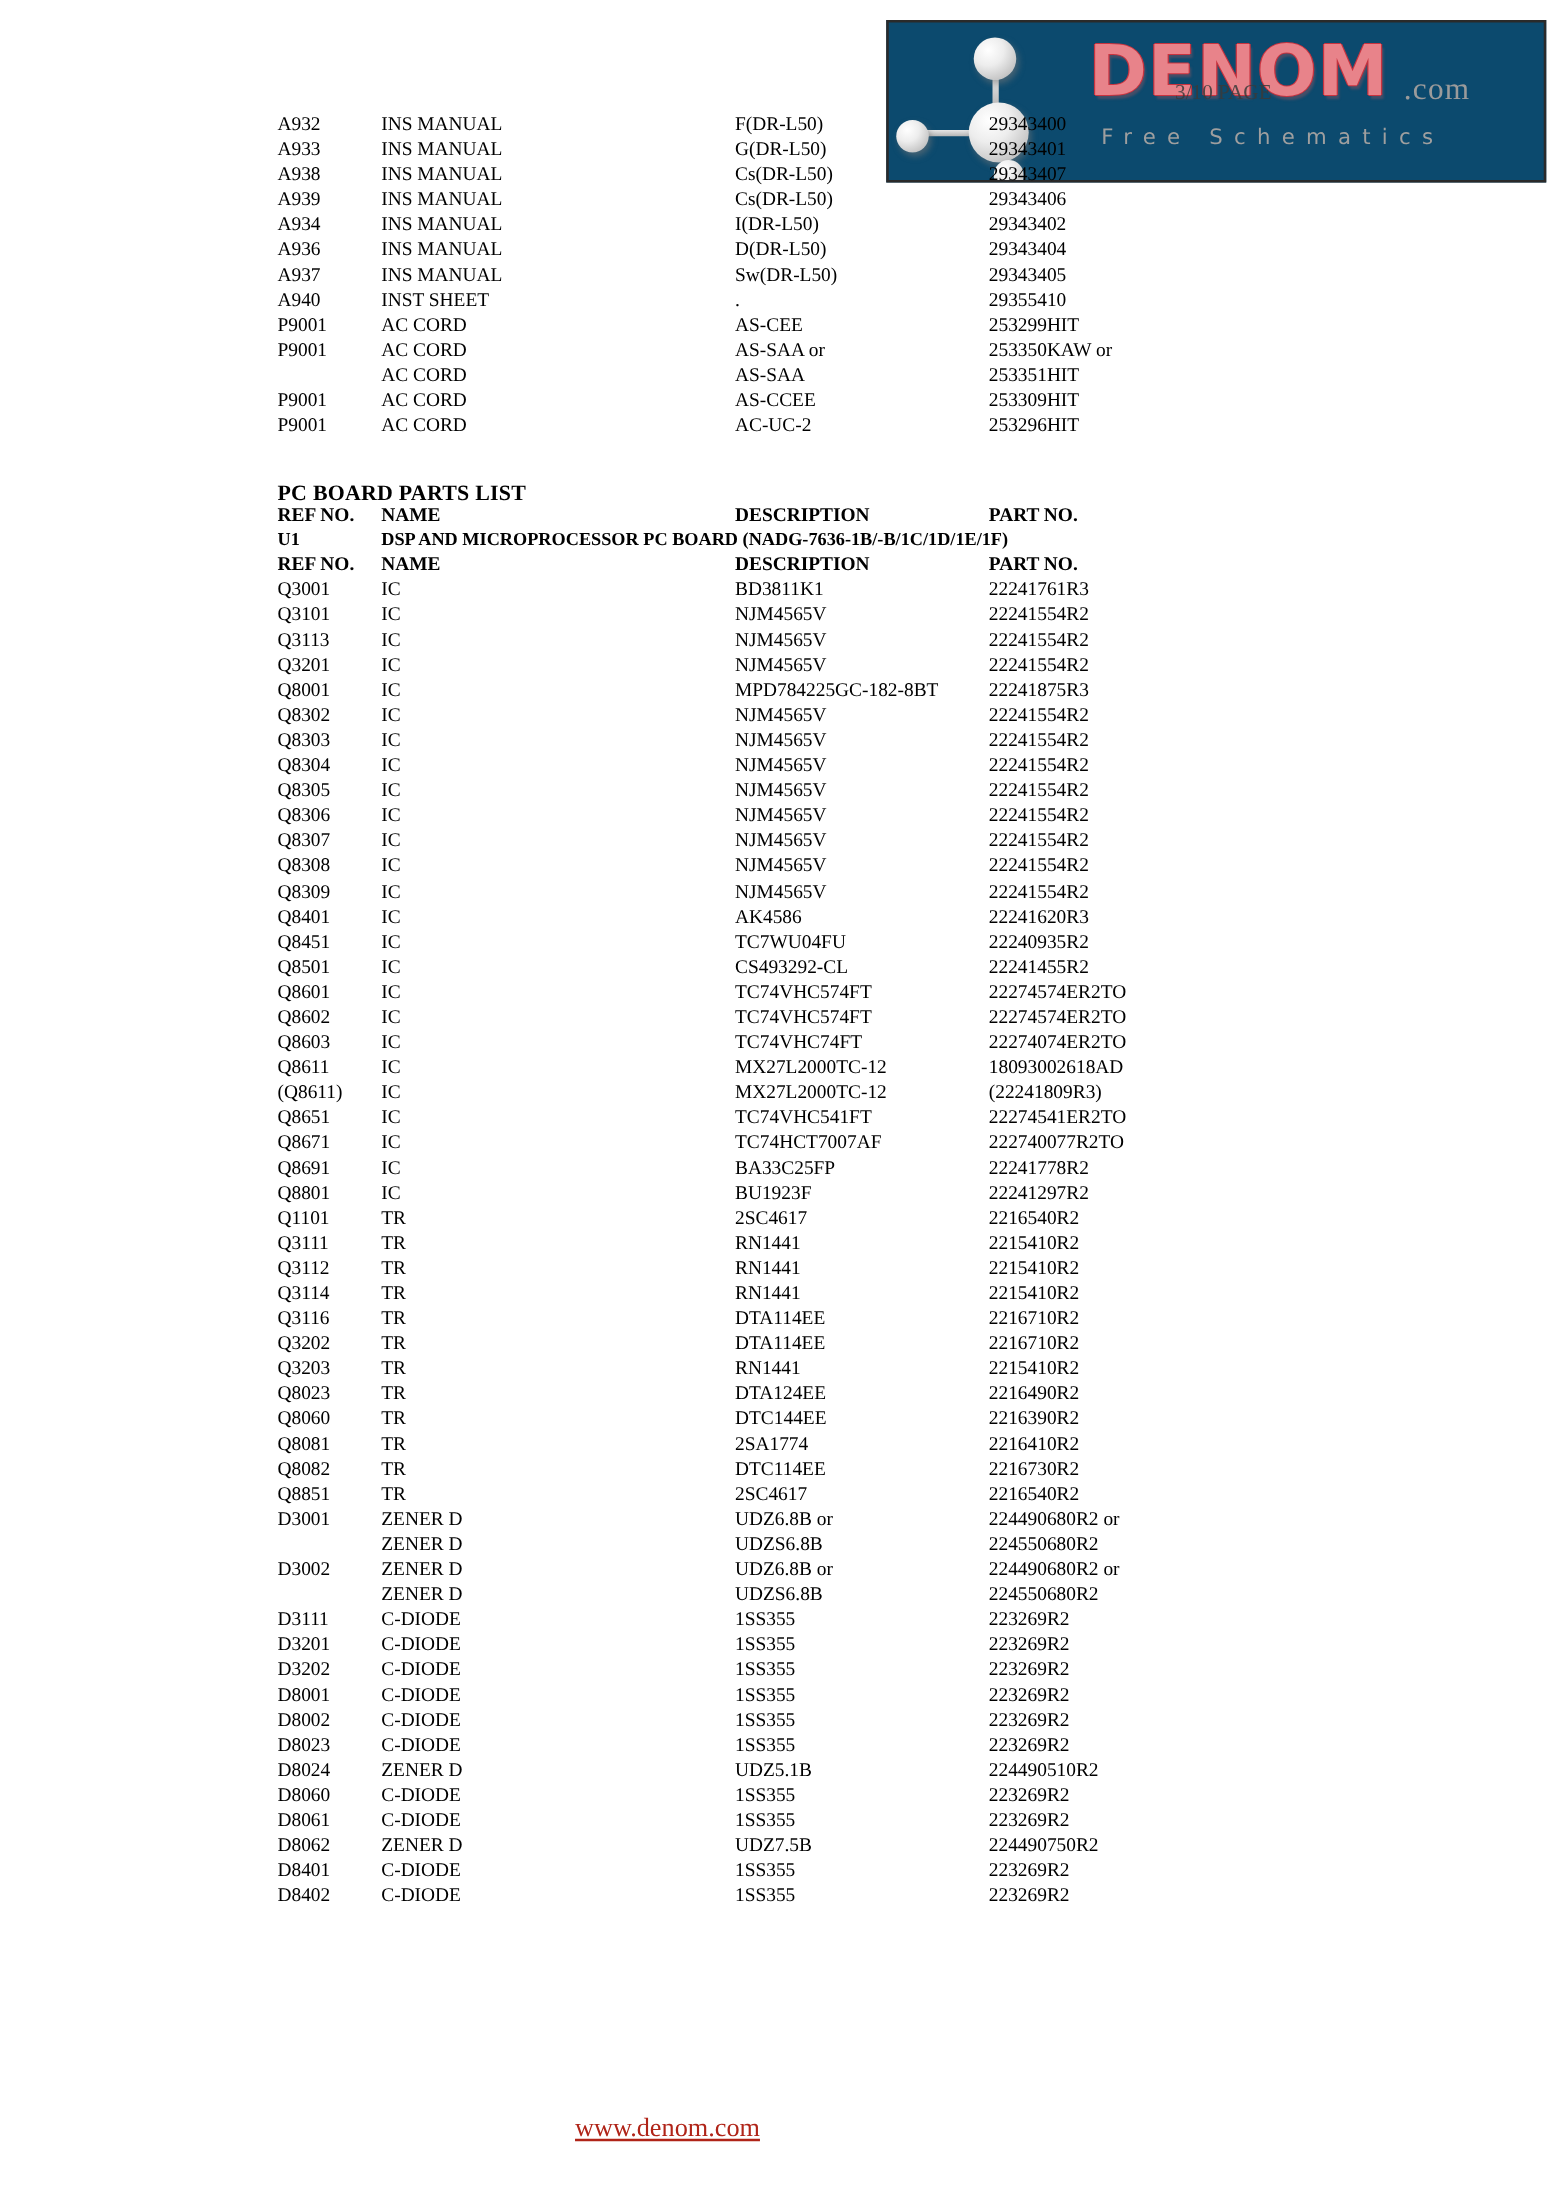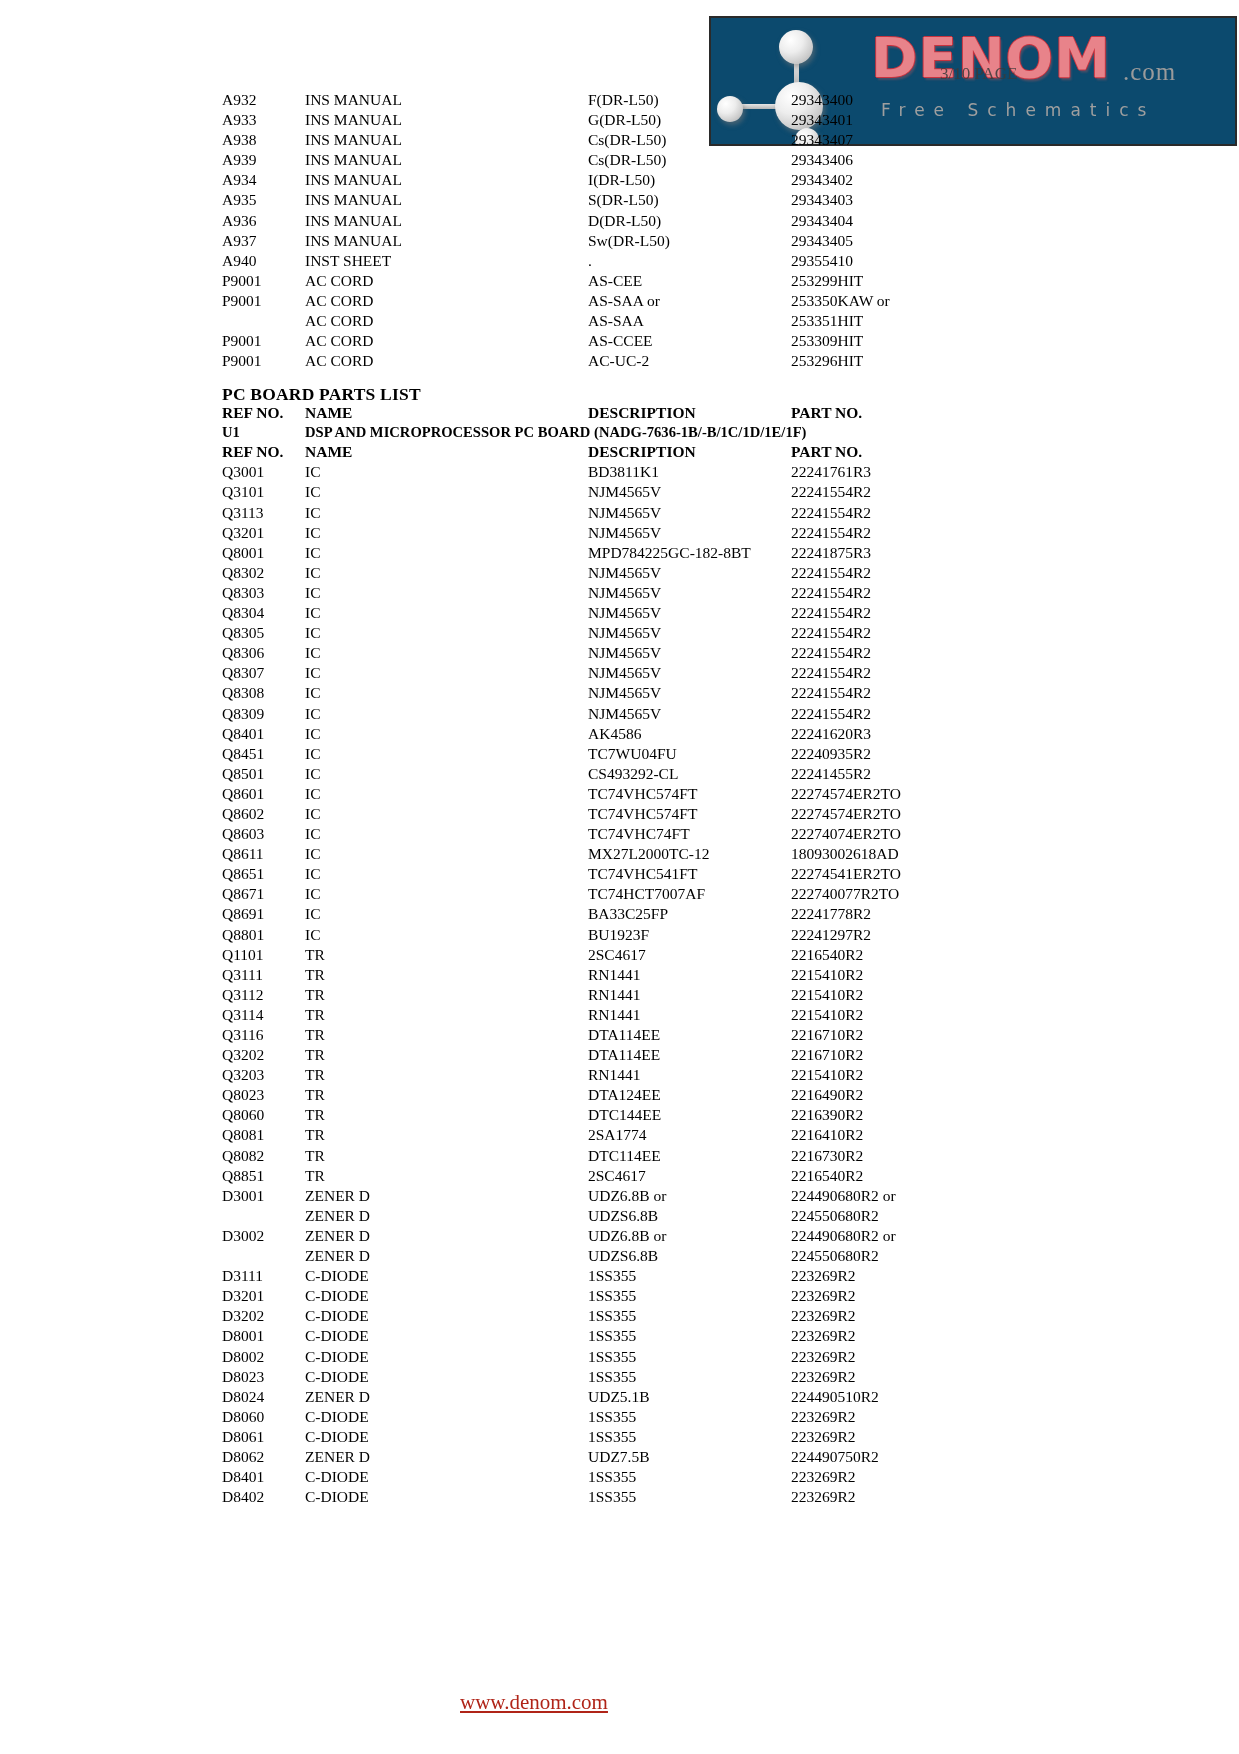--- a/index.html
+++ b/index.html
@@ -202,26 +202,20 @@
           <td>A939</td>
           <td>INS MANUAL</td>
           <td>Cs(DR-L50)</td>
           <td>29343406</td>
         </tr>
         <tr>
           <td>A934</td>
           <td>INS MANUAL</td>
           <td>I(DR-L50)</td>
           <td>29343402</td>
-        </tr>
-        <tr>
-          <td>A935</td>
-          <td>INS MANUAL</td>
-          <td>S(DR-L50)</td>
-          <td>29343403</td>
         </tr>
         <tr>
           <td>A936</td>
           <td>INS MANUAL</td>
           <td>D(DR-L50)</td>
           <td>29343404</td>
         </tr>
         <tr>
           <td>A937</td>
           <td>INS MANUAL</td>
@@ -407,20 +401,26 @@
           <td>TC74VHC74FT</td>
           <td>22274074ER2TO</td>
         </tr>
         <tr>
           <td>Q8611</td>
           <td>IC</td>
           <td>MX27L2000TC-12</td>
           <td>18093002618AD</td>
         </tr>
         <tr>
+          <td>(Q8611)</td>
+          <td>IC</td>
+          <td>MX27L2000TC-12</td>
+          <td>(22241809R3)</td>
+        </tr>
+        <tr>
           <td>Q8651</td>
           <td>IC</td>
           <td>TC74VHC541FT</td>
           <td>22274541ER2TO</td>
         </tr>
         <tr>
           <td>Q8671</td>
           <td>IC</td>
           <td>TC74HCT7007AF</td>
           <td>222740077R2TO</td>

